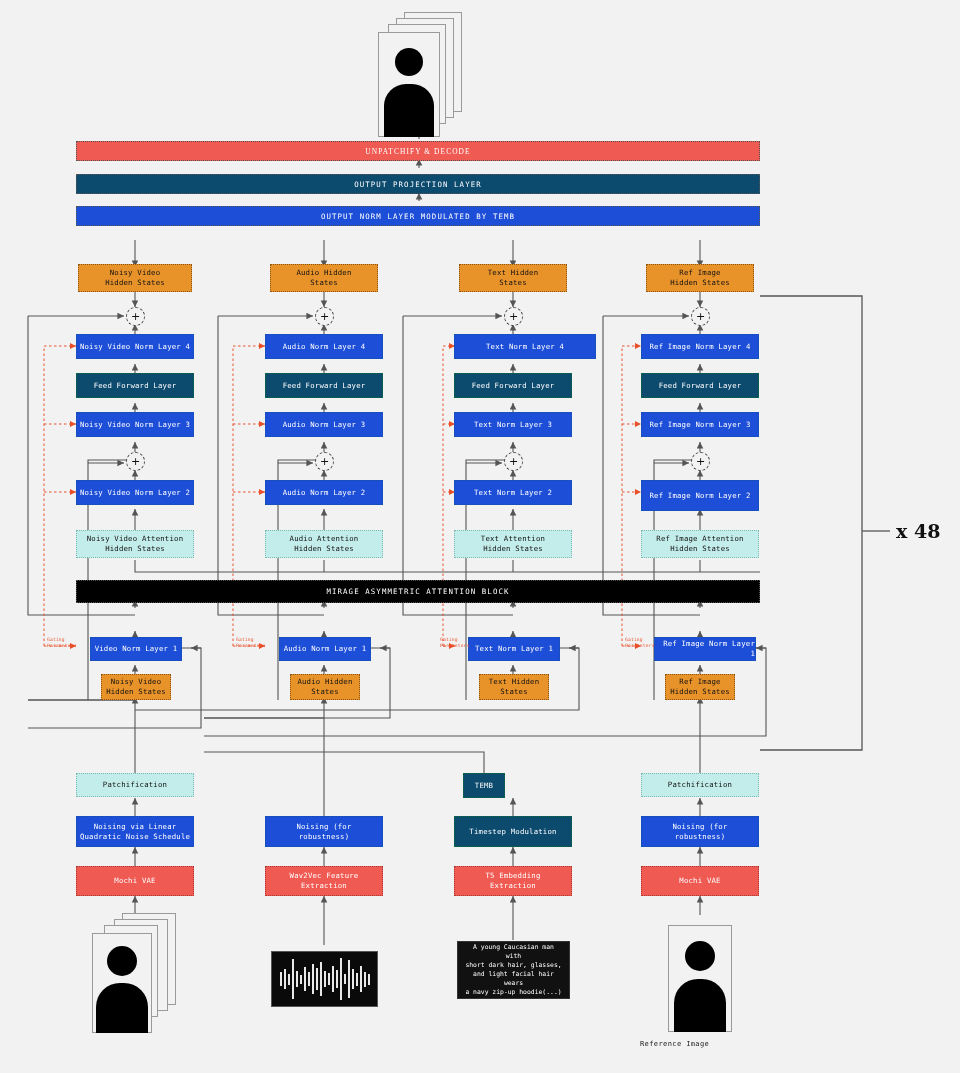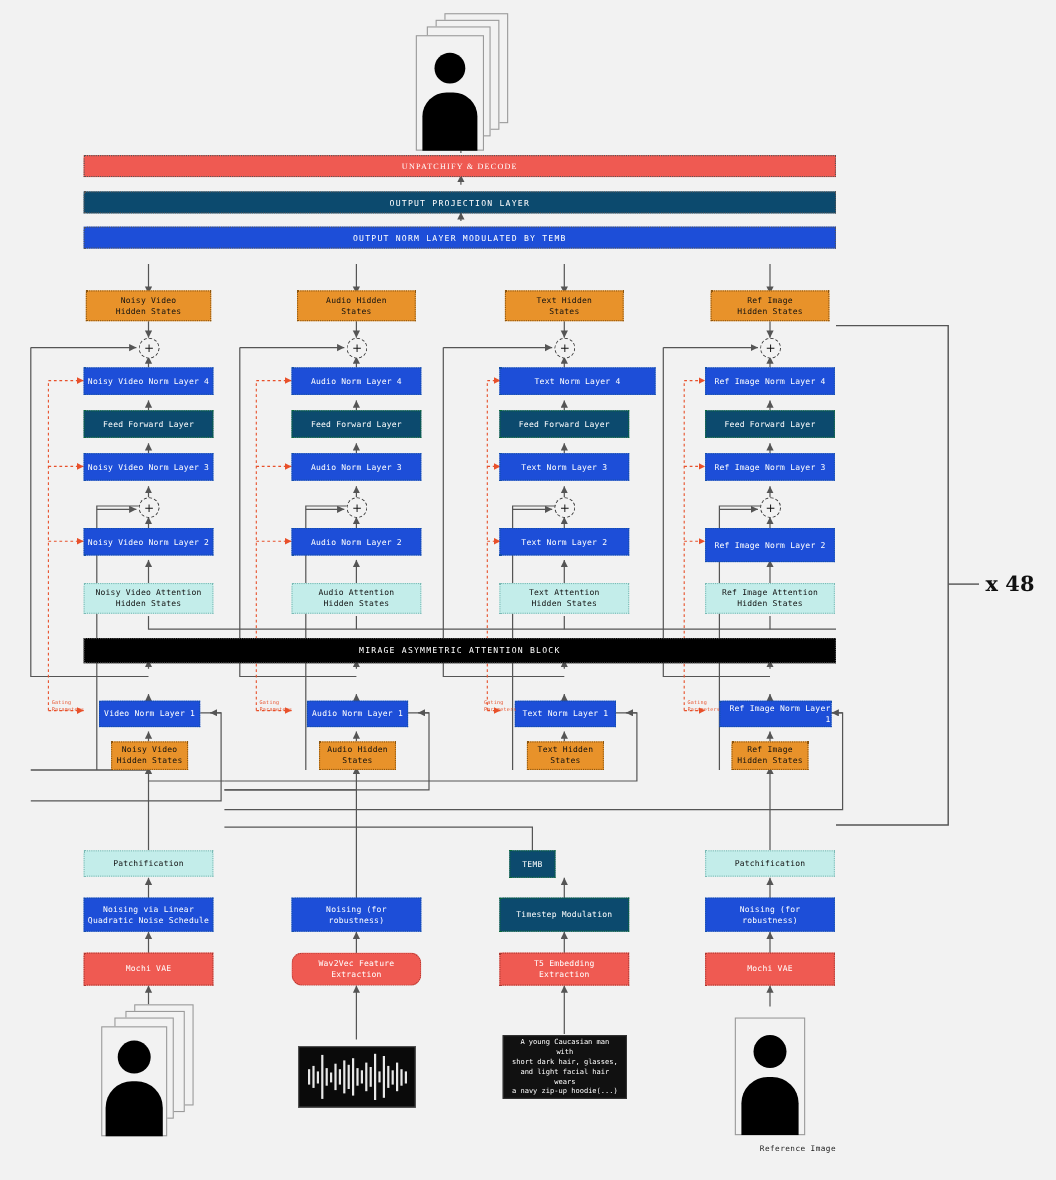--- a/index.html
+++ b/index.html
@@ -41,21 +41,21 @@
 
   .gate{
     position:absolute;font-size:4.6px;line-height:5.6px;color:#e8502a;
     letter-spacing:.2px;white-space:pre-line;z-index:4;
   }
 
   .x48{position:absolute;font-family:"DejaVu Serif","Liberation Serif",serif;
        font-weight:bold;font-size:19px;color:#111;z-index:4;}
 
   .caption{position:absolute;font-size:7px;color:#222;letter-spacing:.4px;
-           text-align:right;z-index:4;}
+           text-align:left;z-index:4;}
 
   
   .frames{position:absolute;z-index:2;}
   .frm{position:absolute;background:#f2f2f2;border:1px solid #9a9a9a;box-sizing:border-box;}
   .person{position:absolute;overflow:hidden;}
   .p-head{position:absolute;border-radius:50%;background:#000;}
   .p-body{position:absolute;background:#000;}
 
   .wavebox{position:absolute;background:#0a0a0a;border:1px solid #555;
            box-sizing:border-box;display:flex;align-items:center;
@@ -274,21 +274,21 @@
   <div class="node blue" style="left:265px;top:412px;width:118px;height:25px;">Audio Norm Layer 3</div>
   <div class="plus" style="left:315px;top:452px;">+</div>
   <div class="node blue" style="left:265px;top:480px;width:118px;height:25px;">Audio Norm Layer 2</div>
   <div class="node cyan" style="left:265px;top:530px;width:118px;height:28px;">Audio Attention
 Hidden States</div>
   <div class="node blue" style="left:279px;top:637px;width:92px;height:24px;">Audio Norm Layer 1</div>
   <div class="node orange" style="left:290px;top:674px;width:70px;height:26px;">Audio Hidden
 States</div>
   <div class="node blue" style="left:265px;top:816px;width:118px;height:31px;">Noising (for
 robustness)</div>
-  <div class="node red" style="left:265px;top:866px;width:118px;height:30px;border-radius:10px;">Wav2Vec Feature
+  <div class="node red" style="left:265px;top:866px;width:118px;height:30px;">Wav2Vec Feature
 Extraction</div>
   <div class="gate" style="left:236px;top:637px;">Gating
 Parameters</div>
 
   <div class="wavebox" style="left:271px;top:951px;width:107px;height:56px;">
     <i style="height:14px"></i>
       <i style="height:20px"></i>
       <i style="height:11px"></i>
     <i style="height:40px"></i>
       <i style="height:16px"></i>

